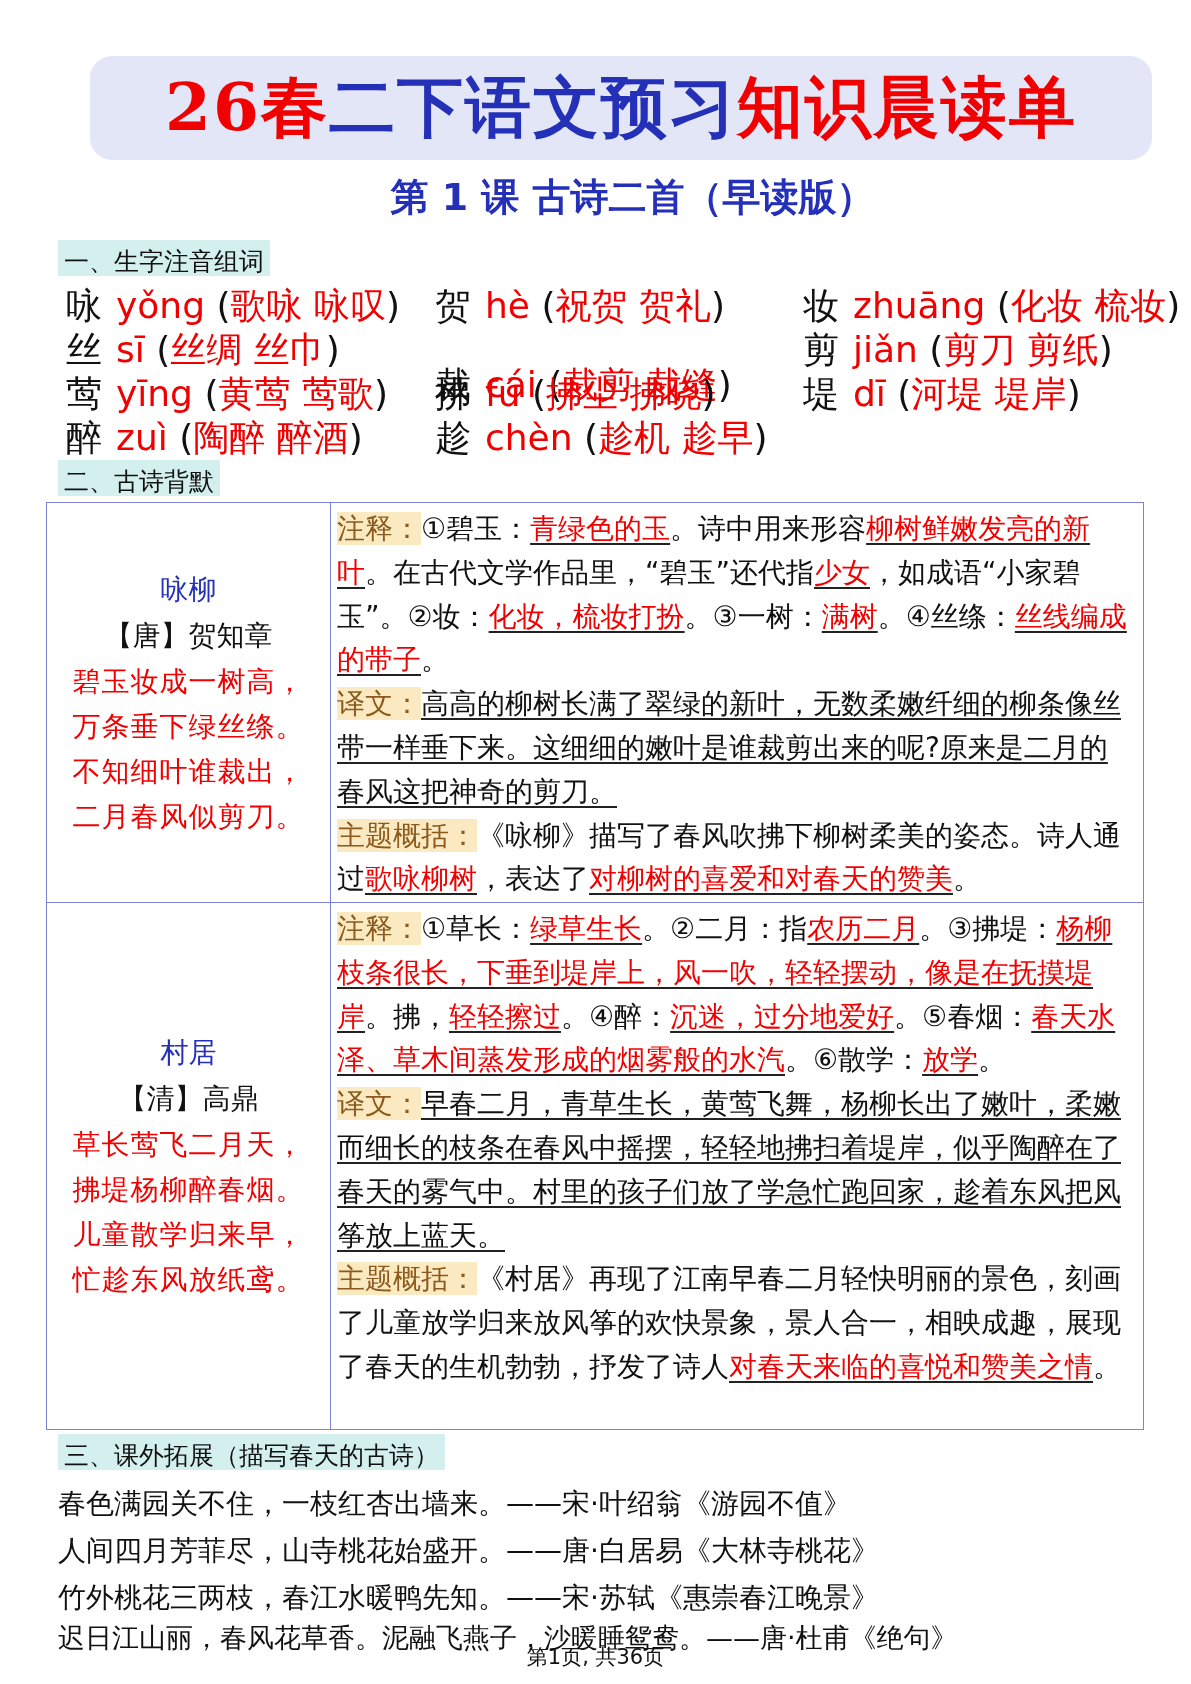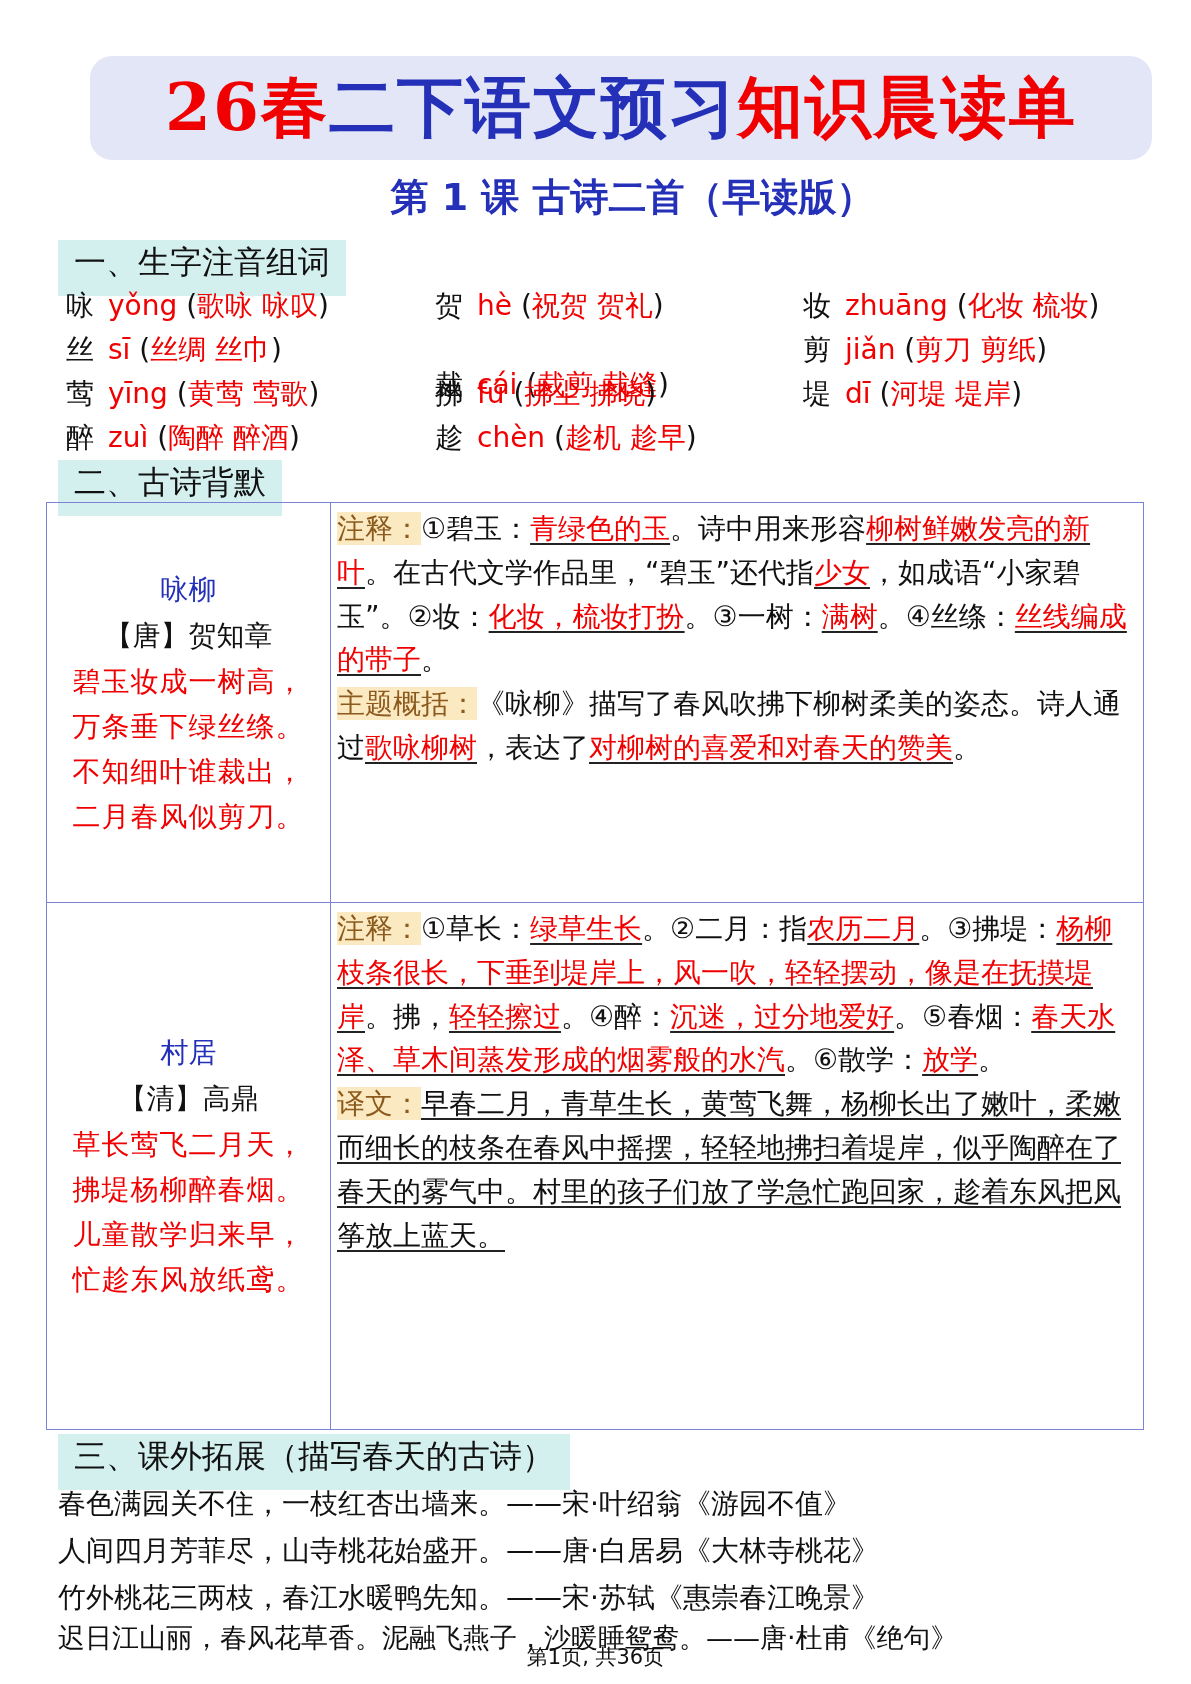--- a/index.html
+++ b/index.html
@@ -17,25 +17,25 @@
     margin-left: 20px;
   }
   .title-red { color: #f00000; }
   .title-blue { color: #2430b8; }
   .subtitle {
     position: absolute; left: 0; top: 172px; width: 1191px; text-align: center;
     font-size: 38px; font-weight: bold; color: #2430b8; padding-left: 37px;
   }
   .section-head {
     position: absolute; left: 58px; background: #d3f0ee;
-    font-size: 32px; height: 56px; line-height: 44px; padding: 0 16px;
+    font-size: 25px; height: 36px; line-height: 44px; padding: 0 6px;
     color: #111;
   }
   .vocab-row {
-    position: absolute; font-size: 28px; white-space: nowrap; height: 42px; line-height: 42px;
+    position: absolute; font-size: 36px; white-space: nowrap; height: 42px; line-height: 42px;
   }
   .vocab-row .ch { color: #111; margin-right: 14px; }
   .vocab-row .py { color: #f00000; }
   .vocab-row .paren { color: #111; }
   .vocab-row .w { color: #f00000; }
 
   .poem-table {
     position: absolute; left: 46px; top: 502px; width: 1098px; height: 928px;
     border: 1.5px solid #7c83d6; box-sizing: border-box;
   }
@@ -122,20 +122,23 @@
       <div class="poem-line">碧玉妆成一树高，</div>
       <div class="poem-line">万条垂下绿丝绦。</div>
       <div class="poem-line">不知细叶谁裁出，</div>
       <div class="poem-line">二月春风似剪刀。</div>
     </div>
     <div class="poem-right">
       <div>
         <span class="lbl">注释：</span><span>①碧玉：</span><span class="red u">青绿色的玉</span><span>。诗中用来形容</span><span class="red u">柳树鲜嫩发亮的新叶</span><span>。在古代文学作品里，“碧玉”还代指</span><span class="red u">少女</span><span>，如成语“小家碧玉”。②妆：</span><span class="red u">化妆，梳妆打扮</span><span>。③一树：</span><span class="red u">满树</span><span>。④丝绦：</span><span class="red u">丝线编成的带子</span><span>。</span>
       </div>
       <div>
+        <span class="lbl">译文：</span><span class="u">高高的柳树长满了翠绿的新叶，无数柔嫩纤细的柳条像丝带一样垂下来。这细细的嫩叶是谁裁剪出来的呢?原来是二月的春风这把神奇的剪刀。</span>
+      </div>
+      <div>
         <span class="lbl">主题概括：</span><span>《咏柳》描写了春风吹拂下柳树柔美的姿态。诗人通过</span><span class="red u">歌咏柳树</span><span>，表达了</span><span class="red u">对柳树的喜爱和对春天的赞美</span><span>。</span>
       </div>
     </div>
   </div>
 
   <div class="poem-row r2">
     <div class="poem-left">
       <div class="poem-title">村居</div>
       <div class="poem-author">【清】高鼎</div>
       <div class="poem-line">草长莺飞二月天，</div>
@@ -143,20 +146,23 @@
       <div class="poem-line">儿童散学归来早，</div>
       <div class="poem-line">忙趁东风放纸鸢。</div>
     </div>
     <div class="poem-right">
       <div>
         <span class="lbl">注释：</span><span>①草长：</span><span class="red u">绿草生长</span><span>。②二月：指</span><span class="red u">农历二月</span><span>。③拂堤：</span><span class="red u">杨柳枝条很长，下垂到堤岸上，风一吹，轻轻摆动，像是在抚摸堤岸</span><span>。拂，</span><span class="red u">轻轻擦过</span><span>。④醉：</span><span class="red u">沉迷，过分地爱好</span><span>。⑤春烟：</span><span class="red u">春天水泽、草木间蒸发形成的烟雾般的水汽</span><span>。⑥散学：</span><span class="red u">放学</span><span>。</span>
       </div>
       <div>
         <span class="lbl">译文：</span><span class="u">早春二月，青草生长，黄莺飞舞，杨柳长出了嫩叶，柔嫩而细长的枝条在春风中摇摆，轻轻地拂扫着堤岸，似乎陶醉在了春天的雾气中。村里的孩子们放了学急忙跑回家，趁着东风把风筝放上蓝天。</span>
       </div>
+      <div>
+        <span class="lbl">主题概括：</span><span>《村居》再现了江南早春二月轻快明丽的景色，刻画了儿童放学归来放风筝的欢快景象，景人合一，相映成趣，展现了春天的生机勃勃，抒发了诗人</span><span class="red u">对春天来临的喜悦和赞美之情</span><span>。</span>
+      </div>
     </div>
   </div>
 </div>
 
 <div class="section-head" style="top:1434px;">三、课外拓展（描写春天的古诗）</div>
 <div class="extra-line" style="top:1480px;text-align:right;">春色满园关不住，一枝红杏出墙来。——宋·叶绍翁《游园不值》</div>
 <div class="extra-line" style="top:1527px;">人间四月芳菲尽，山寺桃花始盛开。——唐·白居易《大林寺桃花》</div>
 <div class="extra-line" style="top:1574px;">竹外桃花三两枝，春江水暖鸭先知。——宋·苏轼《惠崇春江晚景》</div>
 <div class="extra-line" style="top:1614px; font-size:27px;">迟日江山丽，春风花草香。泥融飞燕子，沙暖睡鸳鸯。——唐·杜甫《绝句》</div>
 

